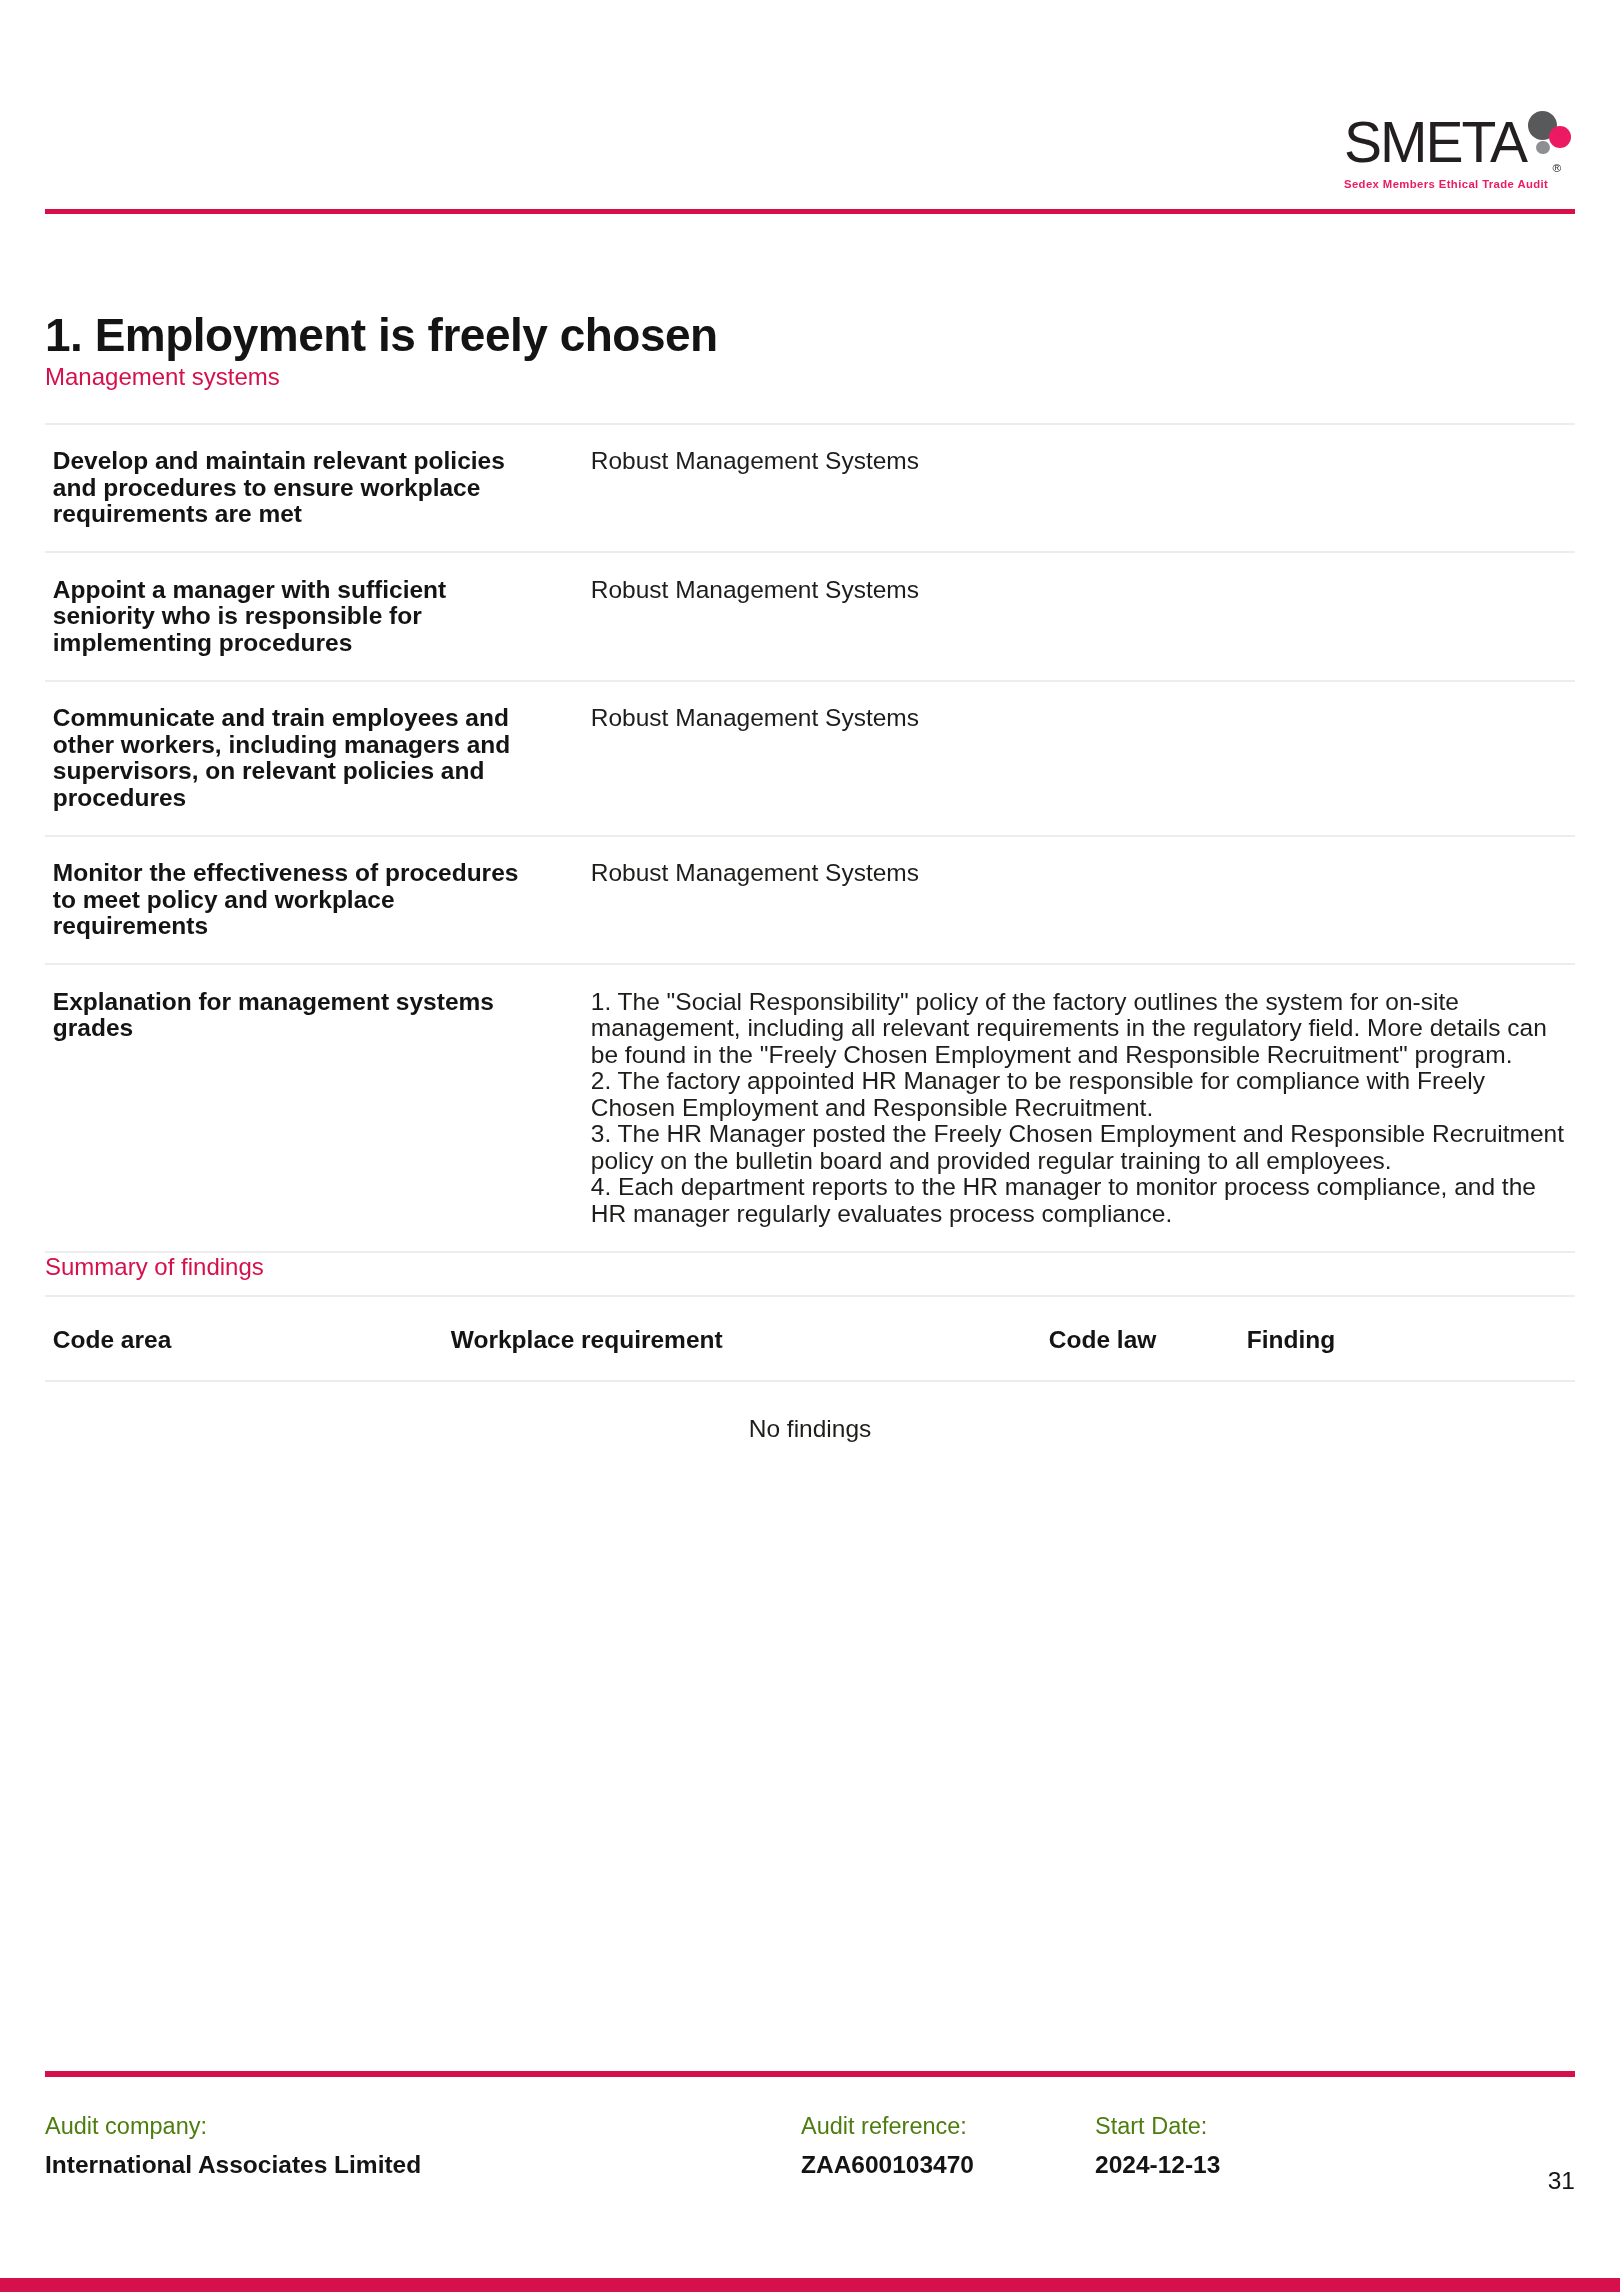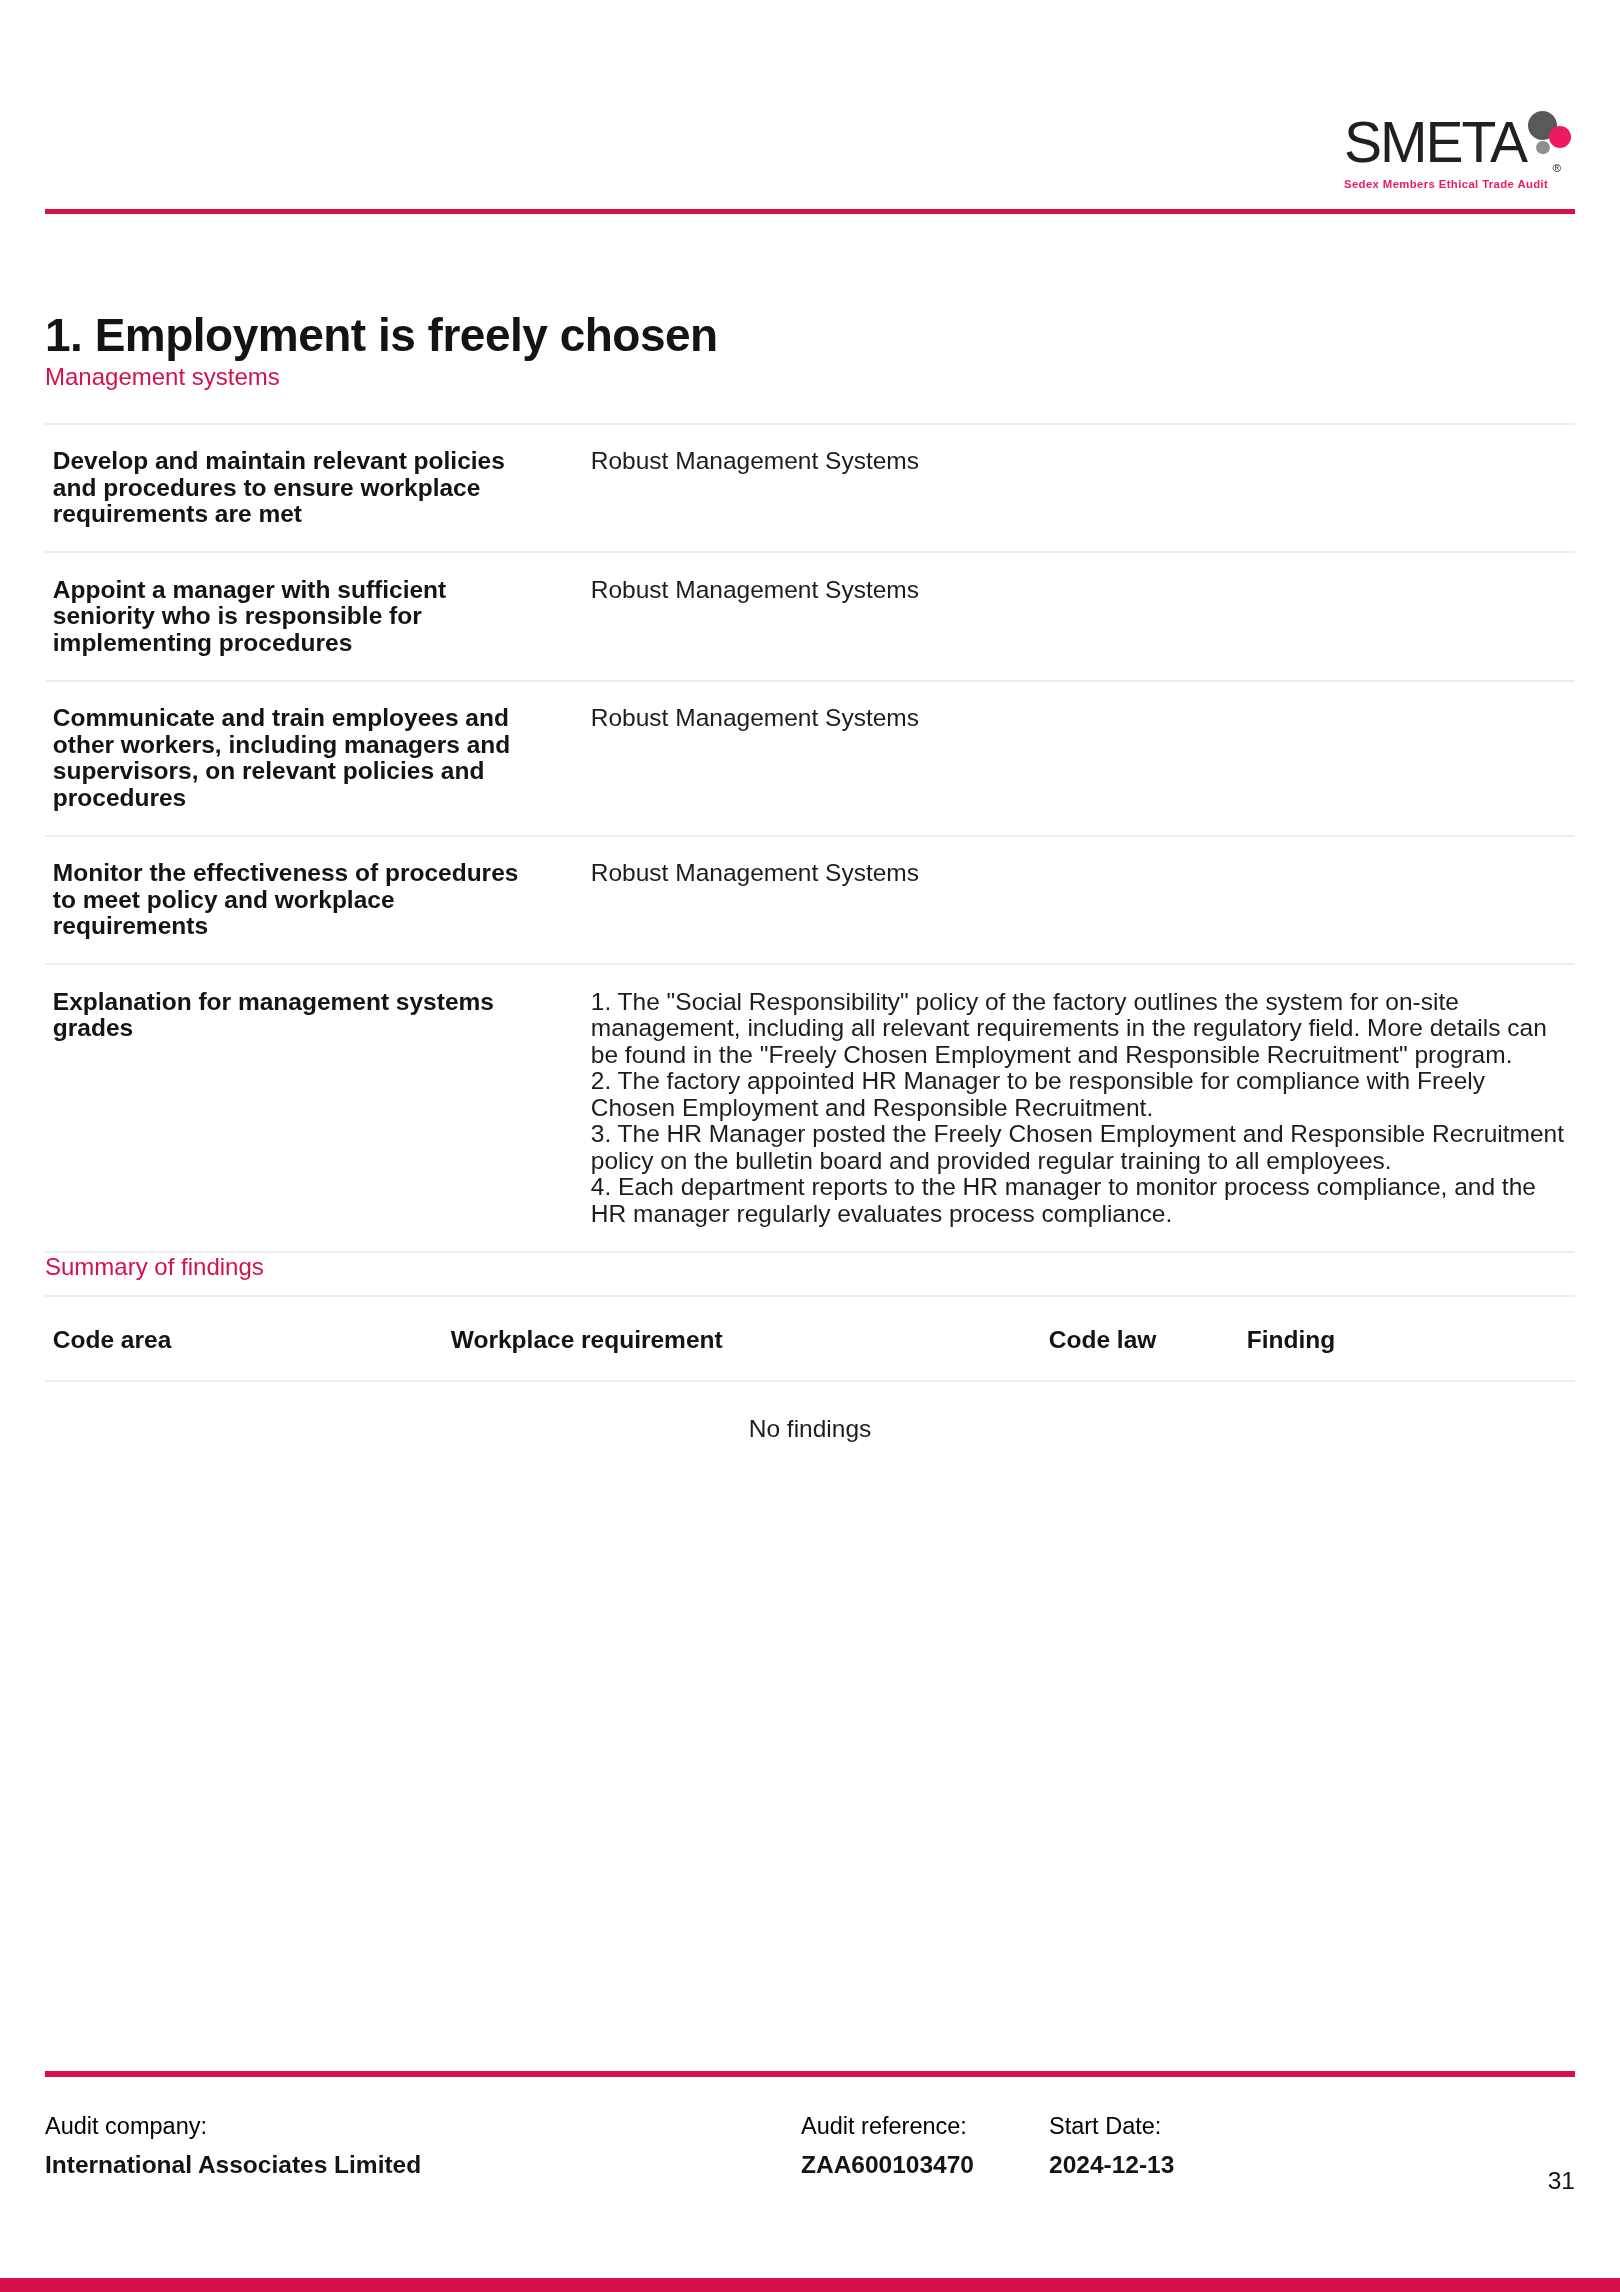--- a/index.html
+++ b/index.html
@@ -44,25 +44,25 @@
     display:grid; grid-template-columns:398px 598px 198px 1fr;
     padding:29px 0 25.5px 7.8px; border-bottom:2px solid #ededed;
     font-size:24.5px; font-weight:bold; color:#141414;
   }
   .no-findings { padding:33px 0; text-align:center; font-size:24.5px; color:#1d1d1b; }
 
   
   .footer-rule { position:absolute; left:45px; right:45px; top:2071px; height:5.9px; background:var(--brand-pink,#d5104b); }
   .footer { position:absolute; left:45px; right:45px; top:2113px; height:78px; font-size:23.5px; }
   .f-cell { position:absolute; white-space:nowrap; }
-  .f-label { color:#000000; top:0; }
+  .f-label { color:#4d7c0f; top:0; }
   .f-value { color:#141414; font-weight:bold; top:38px; font-size:24.5px; }
   .fx-company { left:0; }
   .fx-ref     { left:756px; }
-  .fx-date    { left:1004px;text-align:right; }
+  .fx-date    { left:1050px;text-align:right; }
   .f-page { position:absolute; right:0; top:38px; font-size:24.5px; color:#141414;margin-top:16px; }
 
   .bottom-bar { position:absolute; left:0; right:0; bottom:0; height:14.7px; background:var(--brand-pink,#d5104b); }
 </style>
 </head>
 <body>
 
 <div class="page">
 
   <div class="content">

